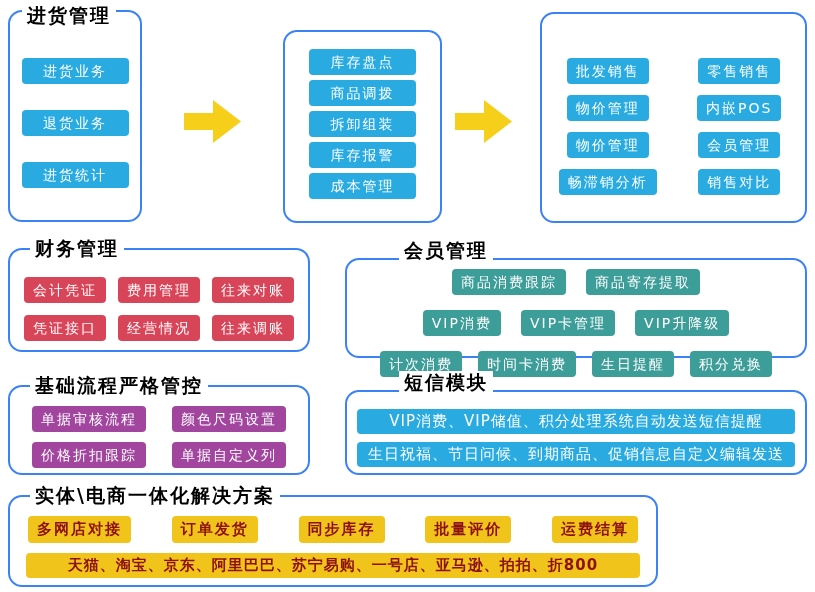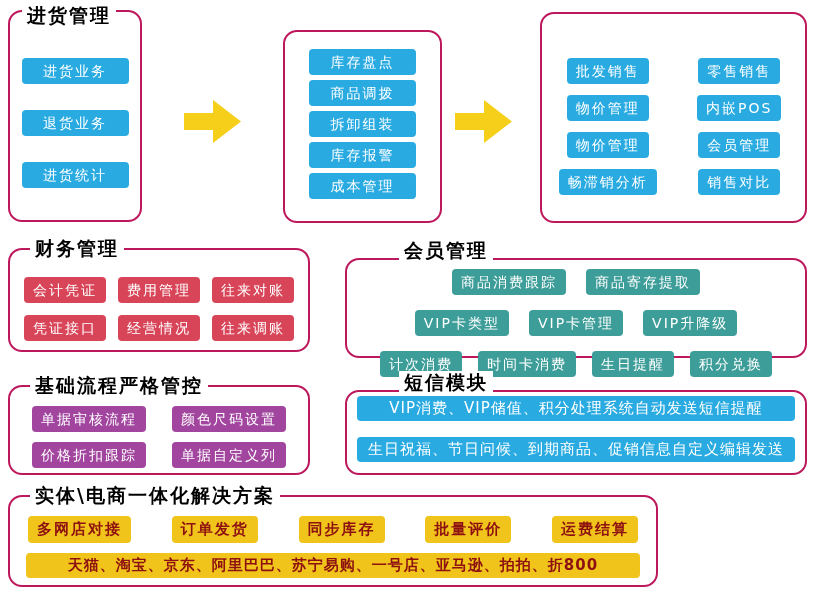--- a/index.html
+++ b/index.html
@@ -8,21 +8,21 @@
     background:#ffffff;
   }
   .diagram {
     position:relative;
     width:815px; height:592px;
     background:#ffffff;
     overflow:hidden;
   }
   .panel {
     position:absolute;
-    border:2px solid #be185d;
+    border:2px solid #3b82f6;
     border-radius:14px;
     background:#ffffff;
   }
   .panel-title {
     position:absolute;
     top:-13px; left:14px;
     background:#ffffff;
     padding:0 5px;
     font-size:19px;
     font-weight:700;
@@ -91,21 +91,21 @@
   }
   .m-row { display:flex; justify-content:center; gap:20px; }
   .m-row-3 { gap:16px; }
   .g-process {
     display:grid; grid-template-columns:1fr 1fr;
     justify-items:center; align-content:start;
     padding:19px 14px 0; row-gap:10px; column-gap:10px; height:100%;
   }
   .v-sms {
     display:flex; flex-direction:column; align-items:center;
-    padding-top:4px; gap:16px; height:100%;
+    padding-top:17px; gap:8px; height:100%;
   }
   .sms-bar {
     width:438px; font-size:15px; letter-spacing:1px; padding:5px 0;
   }
   .ecom-row {
     display:flex; justify-content:space-between;
     padding:19px 18px 0;
   }
   .platforms-bar {
     display:block; width:614px; margin:10px auto 0;
@@ -175,21 +175,21 @@
   </div>
 
   <div class="panel p-member">
     <div class="panel-title">会员管理</div>
     <div class="v-member">
       <div class="m-row">
         <div class="chip teal">商品消费跟踪</div>
         <div class="chip teal">商品寄存提取</div>
       </div>
       <div class="m-row">
-        <div class="chip teal">VIP卡类型</div>
+        <div class="chip teal">VIP消费</div>
         <div class="chip teal">VIP卡管理</div>
         <div class="chip teal">VIP升降级</div>
       </div>
       <div class="m-row m-row-3">
         <div class="chip teal">计次消费</div>
         <div class="chip teal">时间卡消费</div>
         <div class="chip teal">生日提醒</div>
         <div class="chip teal">积分兑换</div>
       </div>
     </div>

